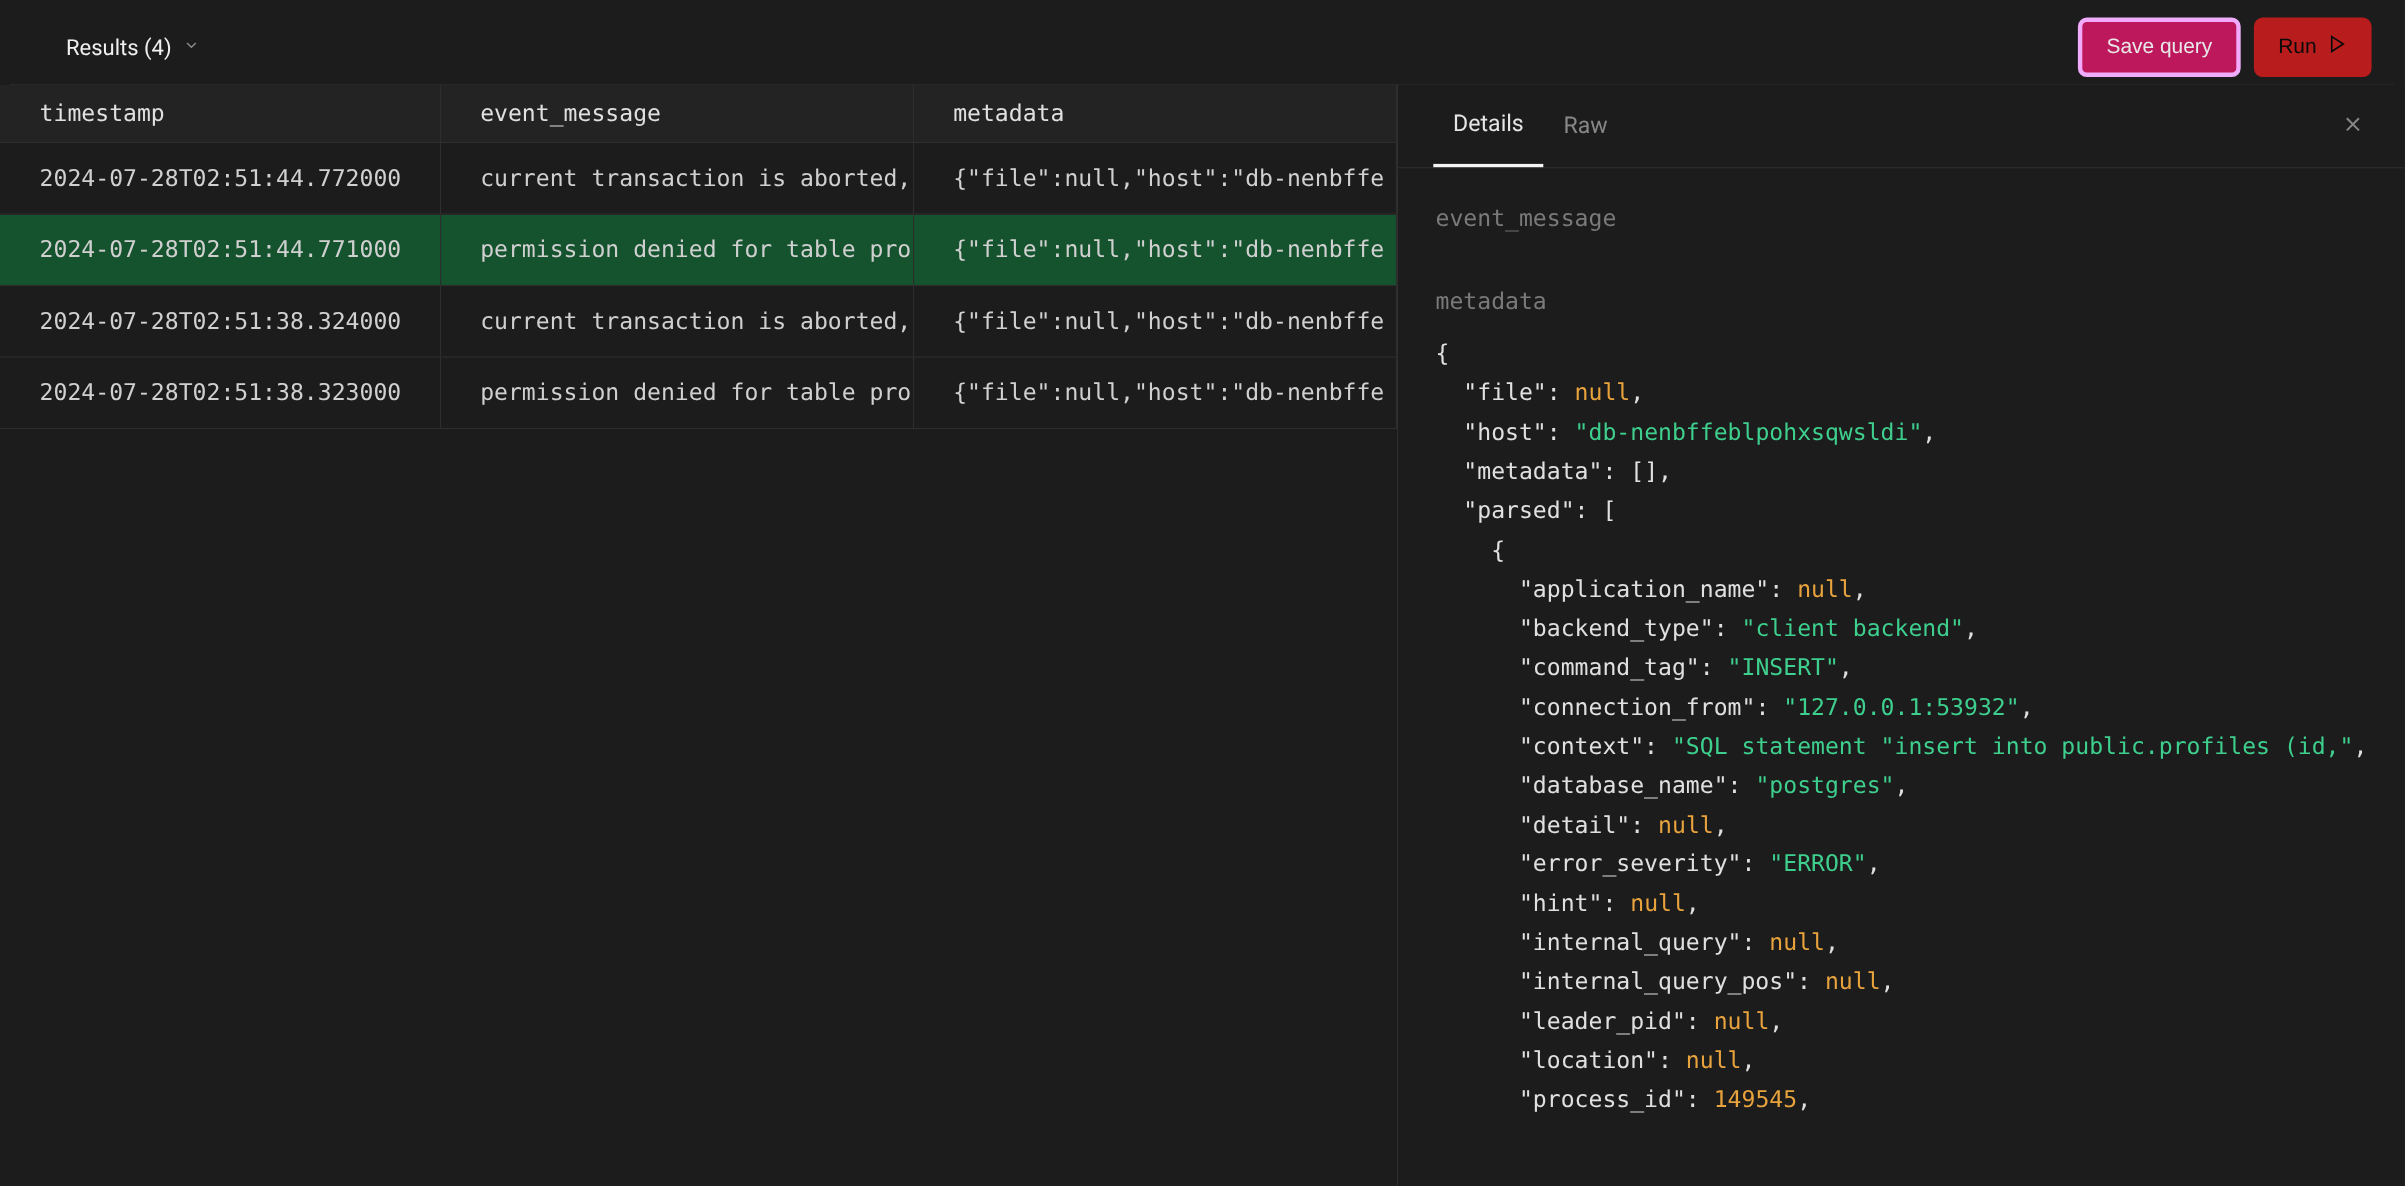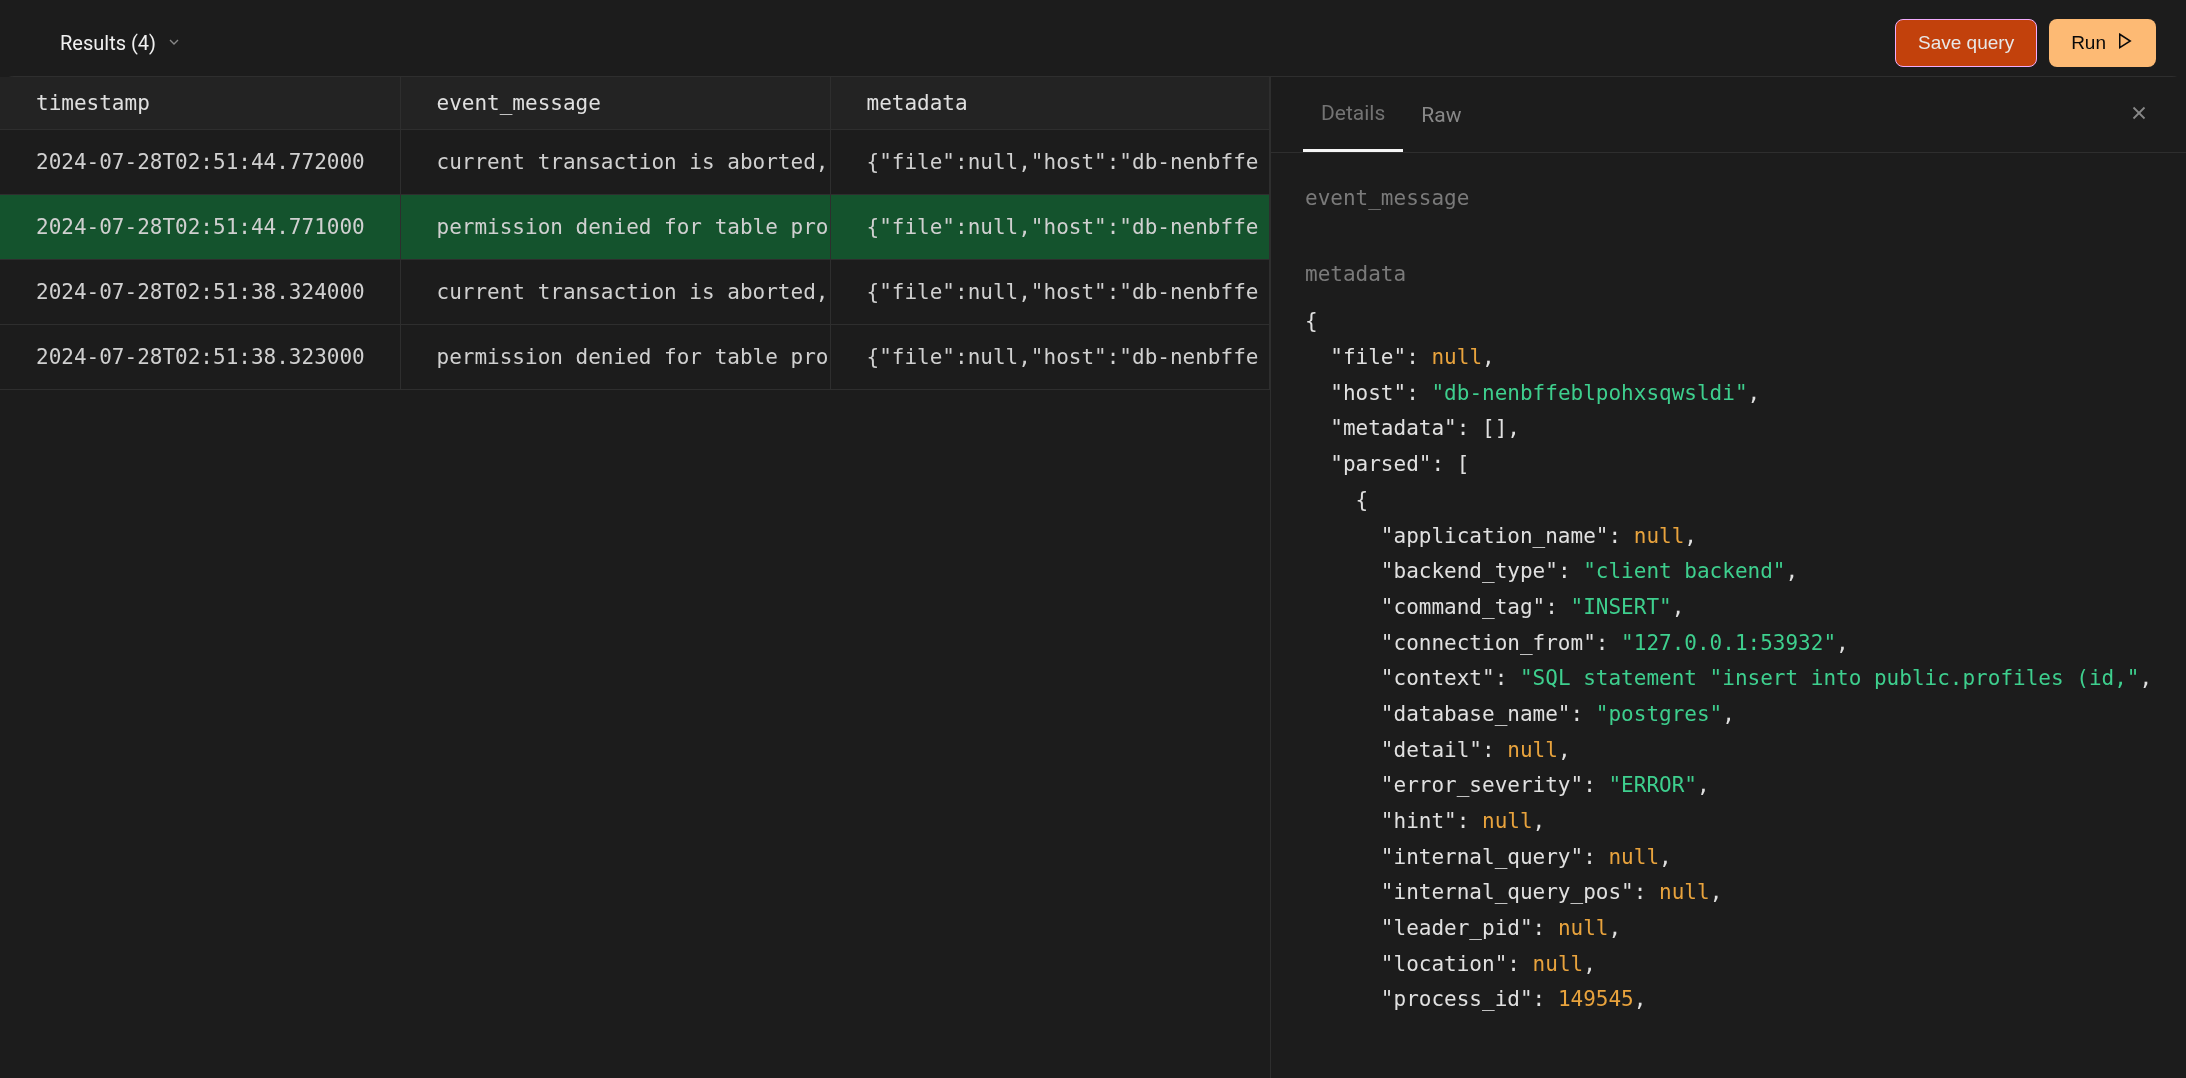--- a/index.html
+++ b/index.html
@@ -45,26 +45,26 @@
     border-radius: 8px;
     padding: 12px 22px;
     font-size: 19px;
     cursor: pointer;
     border: none;
     display: flex;
     align-items: center;
     gap: 10px;
   }
   .btn-secondary {
-    background: #c2410c;
+    background: #be185d;
     color: #e8e8e8;
-    border: 1px solid #f0abfc;
+    border: 4px solid #f0abfc;
   }
   .btn-primary {
-    background: #fdba74;
+    background: #b91c1c;
     color: #0a0a0a;
     font-weight: 500;
   }
   .play-icon {
     display: inline-block;
   }
   .main {
     display: flex;
     flex: 1;
     min-height: 0;
@@ -123,21 +123,21 @@
     height: 76px;
     position: relative;
   }
   .tab {
     padding: 24px 18px;
     font-size: 21px;
     cursor: pointer;
     color: #888;
   }
   .tab.active {
-    color: #737373;
+    color: #e5e5e5;
     border-bottom: 3px solid #f5f5f5;
   }
   .close-btn {
     position: absolute;
     right: 30px;
     color: #888;
     cursor: pointer;
     background: none;
     border: none;
     font-size: 28px;

